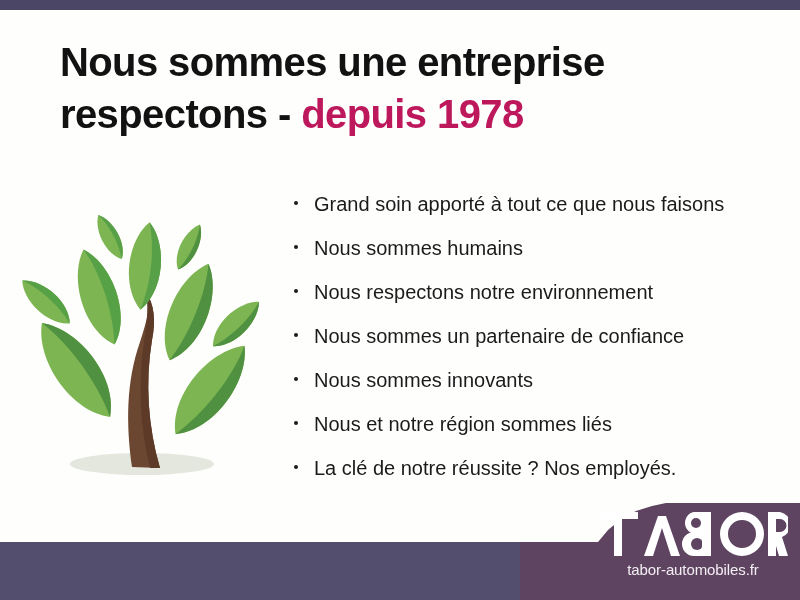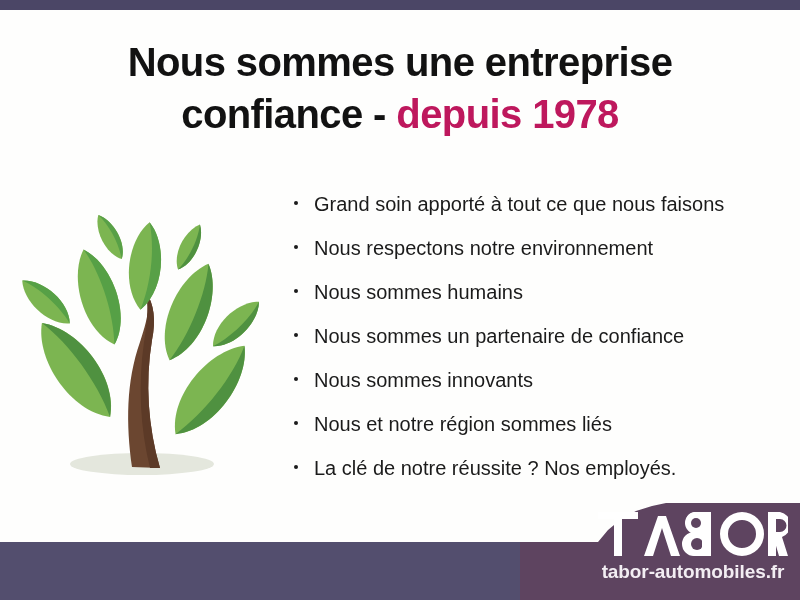--- a/index.html
+++ b/index.html
@@ -54,33 +54,31 @@
   }
   .logo-wordmark svg { display: block; }
 
   .logo-url {
     position: absolute;
     left: 598px;
     top: 561px;
     width: 190px;
     text-align: center;
     color: #f3eef3;
-    font-size: 19px;
+    font-size: 15px;
     letter-spacing: -0.1px;
     white-space: nowrap;
-    font-weight: bold;
   }
 
   
   .title {
     position: absolute;
     left: 60px;
     top: 36px;
     width: 680px;
-    text-align: center;
     font-size: 40px;
     font-weight: bold;
     line-height: 52px;
     color: #121212;
     letter-spacing: -0.6px;
   }
   .title .accent { color: #be185d; }
   .title .ln2 { display: block; }
 
   
@@ -126,21 +124,21 @@
 </head>
 <body>
 
 <div class="slide">
 
   <div class="band-top"></div>
 
   <div class="title">
     <span>Nous sommes une entreprise</span>
     <span class="ln2">
-      <span>confiance - </span><span class="accent">depuis 1978</span>
+      <span>respectons - </span><span class="accent">depuis 1978</span>
     </span>
   </div>
 
   <div class="tree">
     <svg viewBox="0 0 258 300" width="258" height="300" xmlns="http://www.w3.org/2000/svg">
       <defs>
         <linearGradient id="lfA" x1="0" y1="0" x2="1" y2="1">
           <stop offset="0%" stop-color="#84bb5a"></stop>
           <stop offset="50%" stop-color="#7cb551"></stop>
           <stop offset="50.5%" stop-color="#55974: 0"></stop>
@@ -196,22 +194,22 @@
 
       <g transform="translate(196,198) rotate(38)">
         <path d="M0 -56 C 26 -30 28 30 0 56 C -28 30 -26 -30 0 -56 Z" fill="#7cb551"></path>
         <path d="M0 -56 C 26 -30 28 30 0 56 C 10 22 10 -25 0 -56 Z" fill="#4f9140"></path>
       </g>
     </svg>
   </div>
 
   <ul class="bullets">
     <li><span class="dot"></span><span>Grand soin apporté à tout ce que nous faisons</span></li>
+    <li><span class="dot"></span><span>Nous sommes humains</span></li>
     <li><span class="dot"></span><span>Nous respectons notre environnement</span></li>
-    <li><span class="dot"></span><span>Nous sommes humains</span></li>
     <li><span class="dot"></span><span>Nous sommes un partenaire de confiance</span></li>
     <li><span class="dot"></span><span>Nous sommes innovants</span></li>
     <li><span class="dot"></span><span>Nous et notre région sommes liés</span></li>
     <li><span class="dot"></span><span>La clé de notre réussite ? Nos employés.</span></li>
   </ul>
 
   <div class="band-bottom"></div>
 
   <div class="logo-plate"></div>
 

